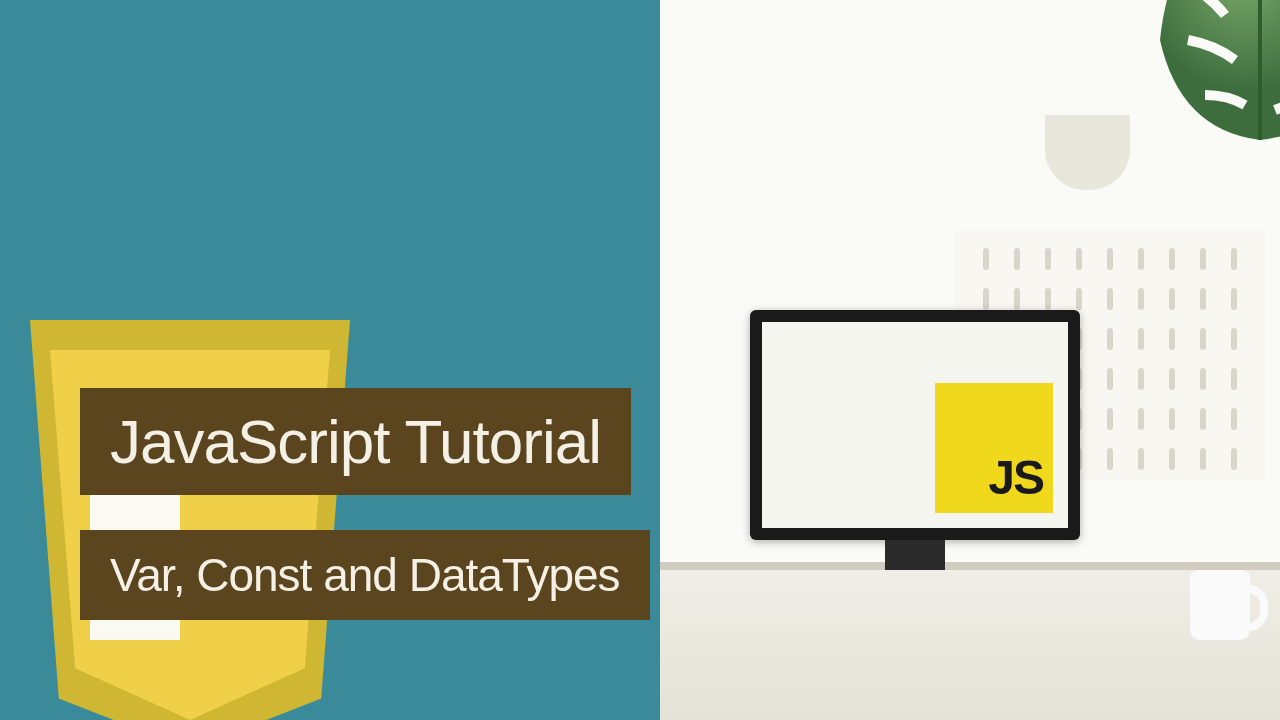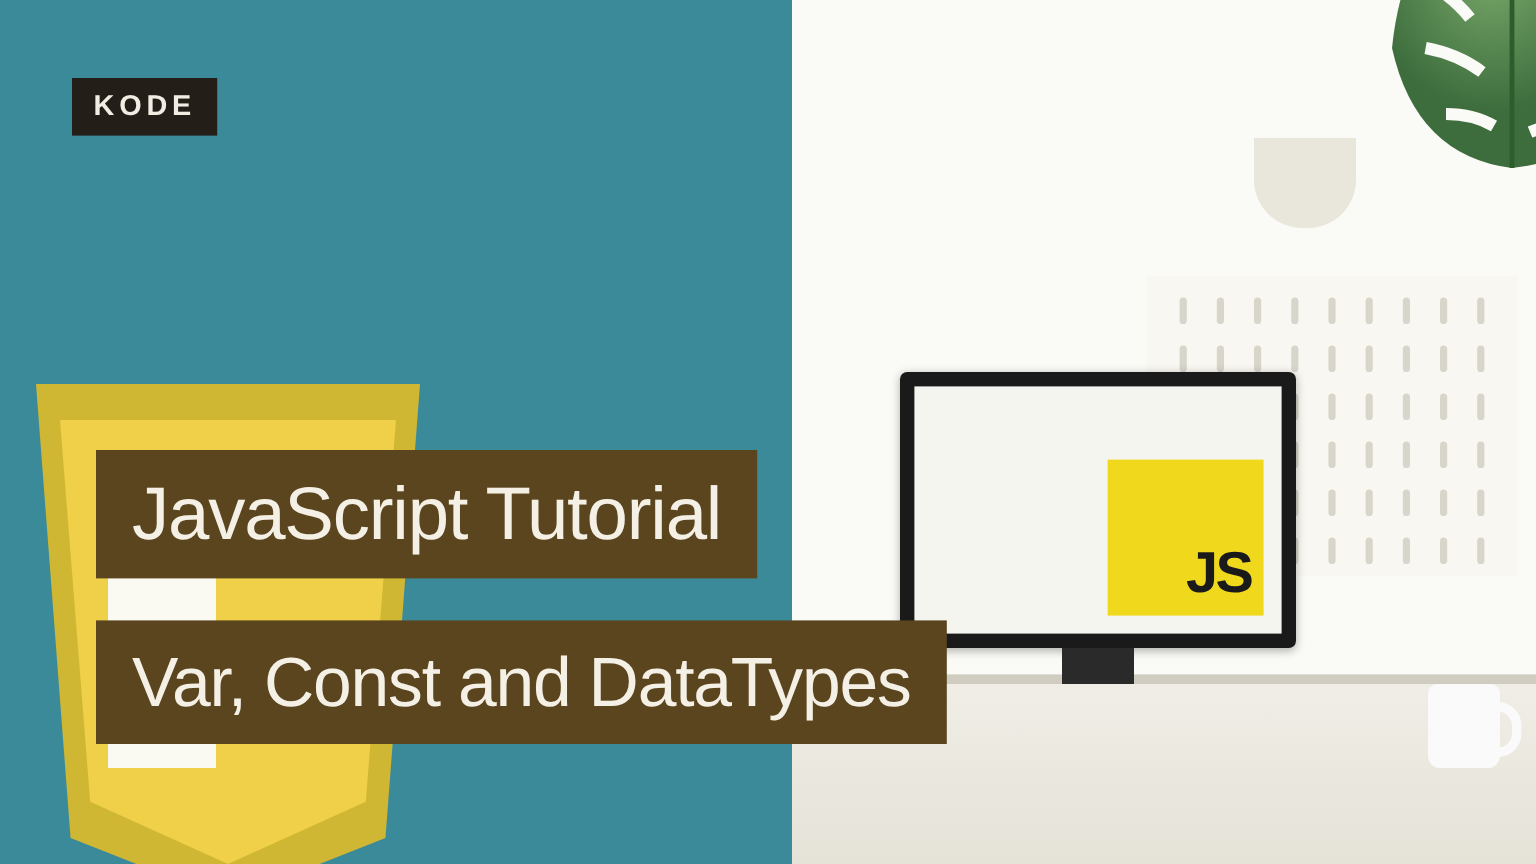--- a/index.html
+++ b/index.html
@@ -106,21 +106,21 @@
   .monitor-stand {
     width: 60px;
     height: 30px;
     background: #2a2a2a;
     margin: 0 auto;
   }
   .js-logo {
     position: absolute;
     right: 15px;
     bottom: 15px;
-    width: 130px;
+    width: 118px;
     height: 130px;
     background: #f0d91d;
     display: flex;
     align-items: flex-end;
     justify-content: flex-end;
     padding: 8px 10px;
     font-weight: 900;
     font-size: 48px;
     color: #1a1a1a;
     letter-spacing: -2px;
@@ -210,21 +210,21 @@
     background: #5a451f;
     color: #f5f0e5;
     padding: 18px 30px;
     font-size: 62px;
     font-weight: 400;
     display: inline-block;
     margin-bottom: 35px;
     letter-spacing: -1px;
   }
   .title-bar.subtitle {
-    font-size: 58px;
+    font-size: 46px;
   }
 </style>
 </head>
 <body>
 
 <div class="desk-scene">
   <div class="plant-leaf">
     <svg width="320" height="280" viewBox="0 0 320 280">
       <defs>
         <radialGradient id="lg" cx="40%" cy="30%">
@@ -322,21 +322,20 @@
         <div class="js-logo">JS</div>
       </div>
     </div>
     <div class="monitor-stand"></div>
   </div>
 
   <div class="mug"></div>
 </div>
 
 <div class="brand">
-  <div><span class="brand-line">KODE</span></div>
 </div>
 
 <div class="js-shield">
   <div class="shield-outer"></div>
   <div class="shield-inner"></div>
   <div class="shield-white"></div>
 </div>
 
 <div class="title-bars">
   <div><span class="title-bar">JavaScript Tutorial</span></div>

